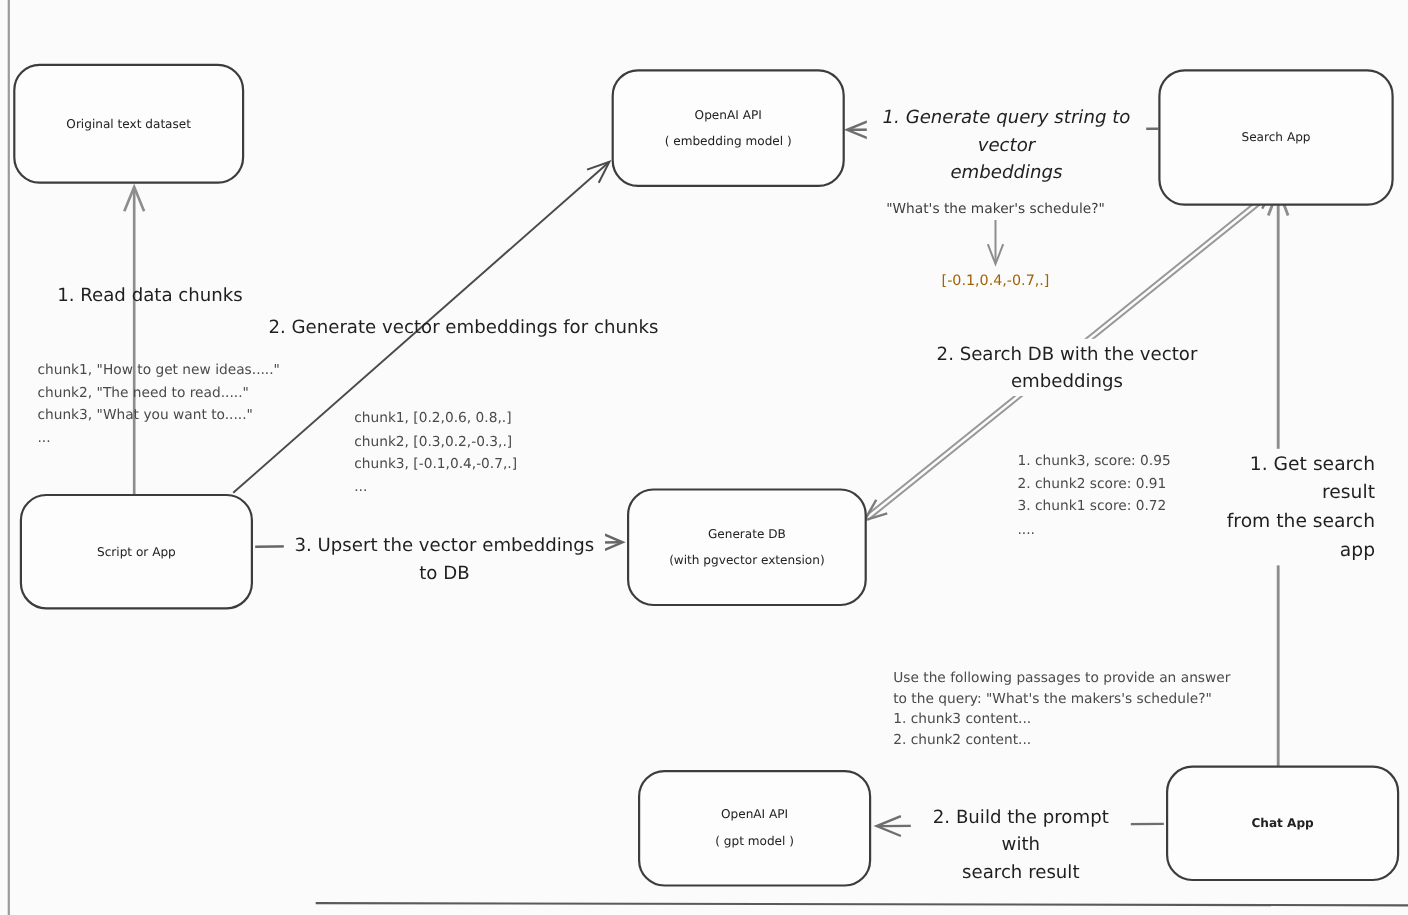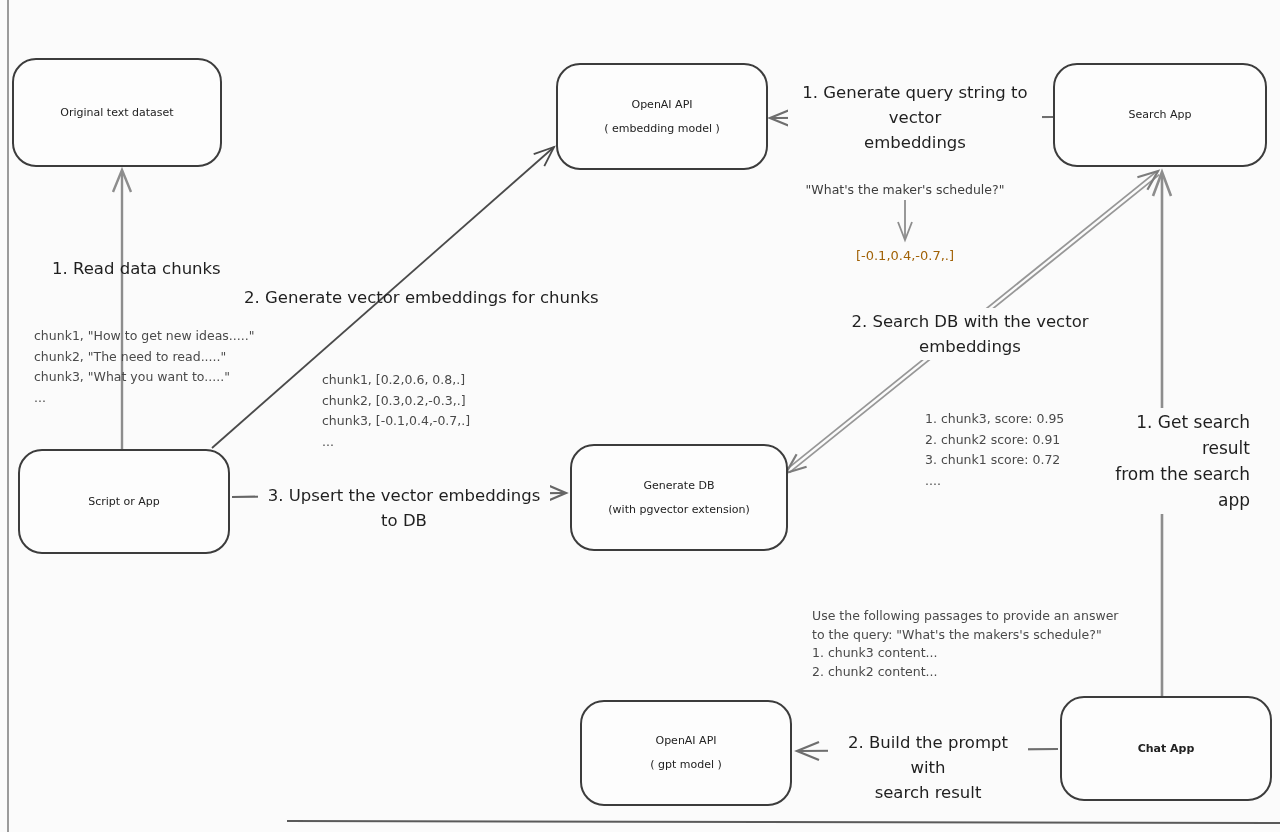--- a/index.html
+++ b/index.html
@@ -88,21 +88,21 @@
 
 <div class="node" style="left:12px;top:58px;width:210px;height:109px;">
   <span>Original text dataset</span>
 </div>
 
 <div class="node" style="left:556px;top:63px;width:212px;height:107px;">
   <span>OpenAI API</span>
   <span>( embedding model )</span>
 </div>
 
-<div class="node" style="left:1053px;top:63px;width:214px;height:104px;">
+<div class="node" style="left:1053px;top:63px;width:214px;height:124px;">
   <span>Search App</span>
 </div>
 
 <div class="node" style="left:18px;top:449px;width:212px;height:105px;">
   <span>Script or App</span>
 </div>
 
 <div class="node" style="left:570px;top:444px;width:218px;height:107px;">
   <span>Generate DB</span>
   <span>(with pgvector extension)</span>
@@ -116,21 +116,21 @@
 <div class="node" style="left:1060px;top:696px;width:212px;height:105px;font-weight:bold;">
   <span>Chat App</span>
 </div>
 
 <div class="arrow-label" style="left:48px;top:255px;background:none;">1. Read data chunks</div>
 
 <div class="arrow-label" style="left:240px;top:284px;background:none;">2. Generate vector embeddings for chunks</div>
 
 <div class="arrow-label" style="left:258px;top:482px;width:284px;">3. Upsert the vector embeddings to DB</div>
 
-<div class="arrow-label" style="left:788px;top:79px;width:246px;">
+<div class="arrow-label" style="left:788px;top:93px;width:246px;font-style:italic;">
   <div>1. Generate query string to vector</div>
   <div>embeddings</div>
 </div>
 
 <div class="arrow-label" style="left:816px;top:308px;width:300px;">2. Search DB with the vector embeddings</div>
 
 <div class="arrow-label" style="left:1090px;top:408px;width:156px;text-align:right;line-height:26px;font-size:17px;">
   <div>1. Get search result</div>
   <div>from the search app</div>
 </div>

